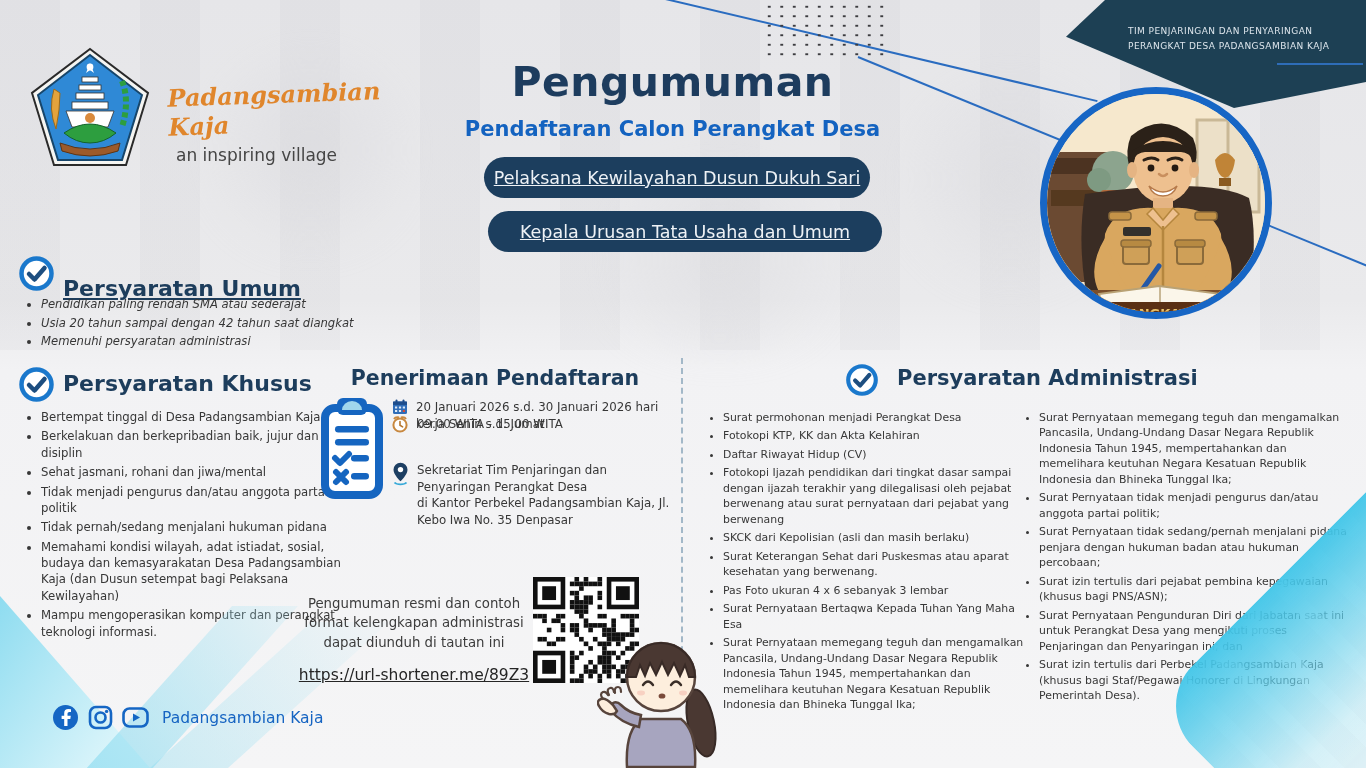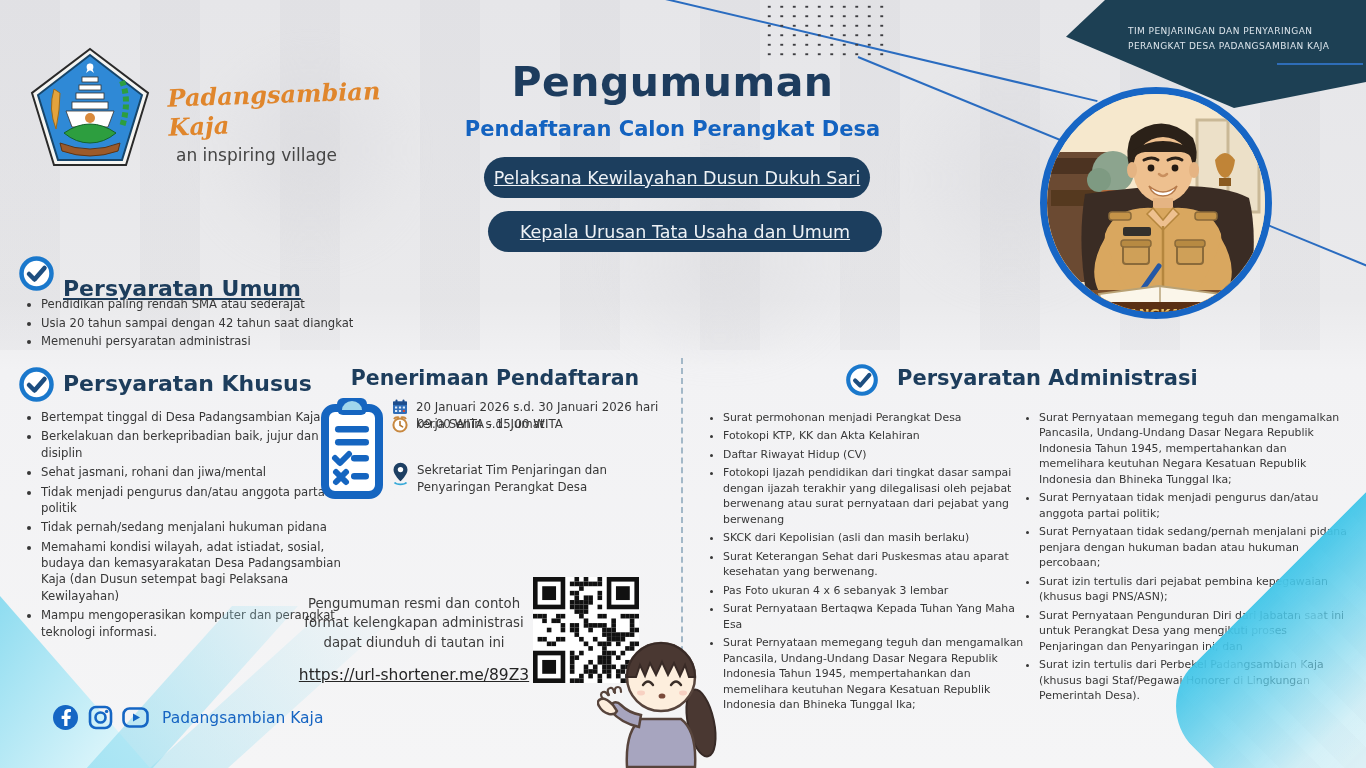--- a/index.html
+++ b/index.html
@@ -31,21 +31,21 @@
   .title{position:absolute;left:420px;top:58px;width:505px;text-align:center;color:#1d3c5e;
     font-size:41px;font-weight:800;letter-spacing:.5px;z-index:2;}
   .subtitle{position:absolute;left:420px;top:117px;width:505px;text-align:center;color:#1463c0;
     font-size:21px;font-weight:bold;z-index:2;}
   .pill{position:absolute;background:#1c3e5e;color:#eef2f6;border-radius:22px;text-align:left;
     font-size:17.5px;z-index:2;display:flex;align-items:center;justify-content:center;text-decoration:underline;}
   
   ul.blist{margin:0;padding:0 0 0 17px;color:#373737;}
   ul.blist li{margin-bottom:3px;}
   .umum-list{position:absolute;left:24px;top:297px;width:360px;font-size:11.6px;line-height:1.35;}
-  .umum-list li{margin-bottom:2px;}
+  .umum-list li{margin-bottom:2px;font-style:italic;}
   .khusus-list{position:absolute;left:24px;top:409px;width:300px;font-size:11.7px;line-height:1.4;}
   .khusus-list li{margin-bottom:4px;}
   .admin-list{font-size:10.9px;line-height:1.42;}
   .admin-list li{margin-bottom:2.5px;}
   .admin-col1{position:absolute;left:706px;top:410px;width:304px;}
   .admin-col2{position:absolute;left:1022px;top:410px;width:308px;}
   
   .pen-row{position:absolute;display:flex;gap:8px;align-items:flex-start;}
   .pen-text{font-size:11.8px;line-height:1.4;color:#373737;width:256px;}
   .pen-text .loc2{display:block;}
@@ -248,20 +248,21 @@
   </div>
 
   <div class="pen-row" style="left:392px;top:462px;">
     <svg width="17" height="24" viewBox="0 0 17 24">
       <path d="M8.5,0.8 a7,7 0 0 1 7,7 c0,5 -7,11.5 -7,11.5 c0,0 -7,-6.5 -7,-11.5 a7,7 0 0 1 7,-7Z" fill="#1d3f63"></path>
       <circle cx="8.5" cy="7.6" r="2.7" fill="#fff"></circle>
       <path d="M2.5,20.5 a6.5,3 0 0 0 12,0" stroke="#36a9d8" stroke-width="1.8" fill="none"></path>
     </svg>
     <div class="pen-text">
       <span>Sekretariat Tim Penjaringan dan Penyaringan Perangkat Desa</span>
+      <span class="loc2">di Kantor Perbekel Padangsambian Kaja, Jl. Kebo Iwa No. 35 Denpasar</span>
     </div>
   </div>
 
   <div class="dl-text">Pengumuman resmi dan contoh format kelengkapan administrasi dapat diunduh di tautan ini</div>
   <a class="dl-link" href="#">https://url-shortener.me/89Z3</a>
   <svg class="qr" id="qr-svg" viewBox="0 0 23 23">
       <g fill="#111">
         <rect x="9" y="0" width="1" height="1"></rect>
         <rect x="11" y="0" width="1" height="1"></rect>
         <rect x="14" y="0" width="1" height="1"></rect>

